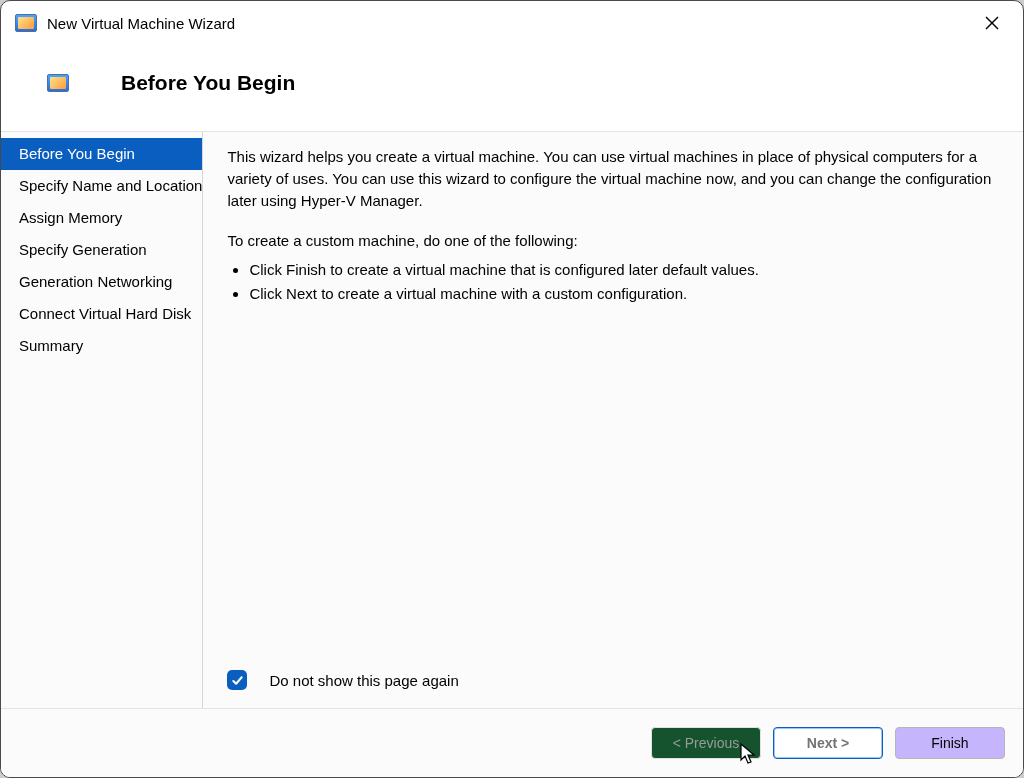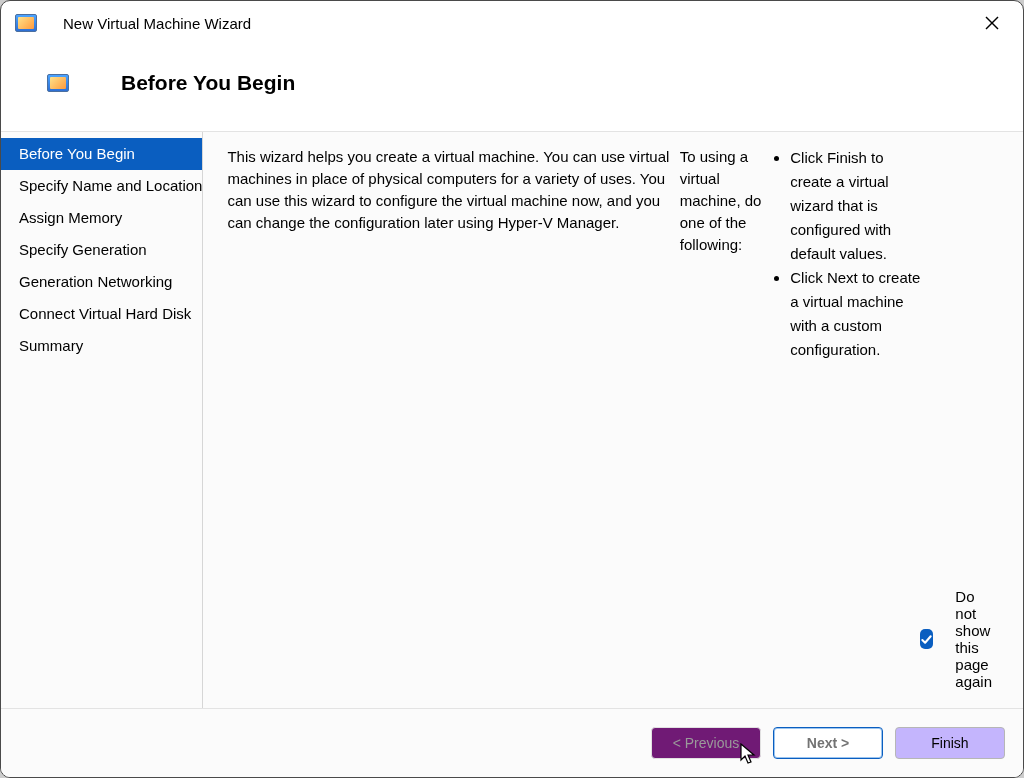--- a/index.html
+++ b/index.html
@@ -22,21 +22,20 @@
     display: flex;
     flex-direction: column;
   }
 
   
   .titlebar {
     height: 44px;
     display: flex;
     align-items: center;
     padding: 0 4px 0 14px;
-    gap: 16px;
   }
   .titlebar .app-icon {
     width: 22px; height: 18px;
     margin-right: 10px;
     display: inline-block;
     background: linear-gradient(#4aa3ff 0%, #2d6fd4 100%);
     border: 1px solid #4a6fa0;
     border-radius: 2px;
     position: relative;
   }
@@ -117,21 +116,21 @@
   .nav-item.indent { padding-left: 42px; }
   .nav-item.selected {
     background: #0a5ec0;
     color: #ffffff;
   }
 
   .content {
     flex: 1 1 auto;
     padding: 14px 24px 10px 24px;
     display: flex;
-    flex-direction: row;
+    flex-direction: column;
     position: relative;
   }
   .para {
     font-size: 15px;
     line-height: 22px;
     margin: 0 0 18px 0;
   }
   .bullets {
     margin: 0 0 0 22px;
     padding: 0;
@@ -170,21 +169,21 @@
     border: 1px solid #b6b6b6;
     background: #c4b5fd;
     border-radius: 4px;
     font-size: 14px;
     display: inline-flex; align-items: center; justify-content: center;
     cursor: pointer;
   }
   .btn.disabled {
     color: #9a9a9a;
     border-color: #e1e1e1;
-    background: #701a75;
+    background: #14532d;
     cursor: default;
   }
   .btn.primary {
     border: 1px solid #0a5ec0;
     box-shadow: inset 0 0 0 1px #9cc5ef;
     background: #ffffff;
     color: #737373;
     font-weight: bold;
   }
   .cursor {
@@ -221,23 +220,23 @@
     <div class="nav-item selected">Before You Begin</div>
         <div class="nav-item">Specify Name and Location</div>
         <div class="nav-item">Assign Memory</div>
         <div class="nav-item">Specify Generation</div>
         <div class="nav-item">Generation Networking</div>
         <div class="nav-item">Connect Virtual Hard Disk</div>
         <div class="nav-item">Summary</div>
       </div>
     <div class="content">
       <p class="para">This wizard helps you create a virtual machine. You can use virtual machines in place of physical computers for a variety of uses. You can use this wizard to configure the virtual machine now, and you can change the configuration later using Hyper-V Manager.</p>
-      <p class="para" style="margin-bottom:6px">To using a virtual machine, do one of the following:</p>
+      <p class="para" style="margin-bottom:6px">To create a custom machine, do one of the following:</p>
       <ul class="bullets" id="bullets">
-          <li>Click Finish to create a virtual wizard that is configured with default values.</li>
+          <li>Click Finish to create a virtual machine that is configured later default values.</li>
           <li>Click Next to create a virtual machine with a custom configuration.</li>
         </ul>
 
       <div class="dont-show">
         <span class="chk">
           <svg viewBox="0 0 14 14">
             <polyline points="2.5,7.5 5.5,10.5 11.5,3.5" fill="none" stroke="#fff" stroke-width="2.2" stroke-linecap="round" stroke-linejoin="round"></polyline>
           </svg>
         </span>
         <span>Do not show this page again</span>

